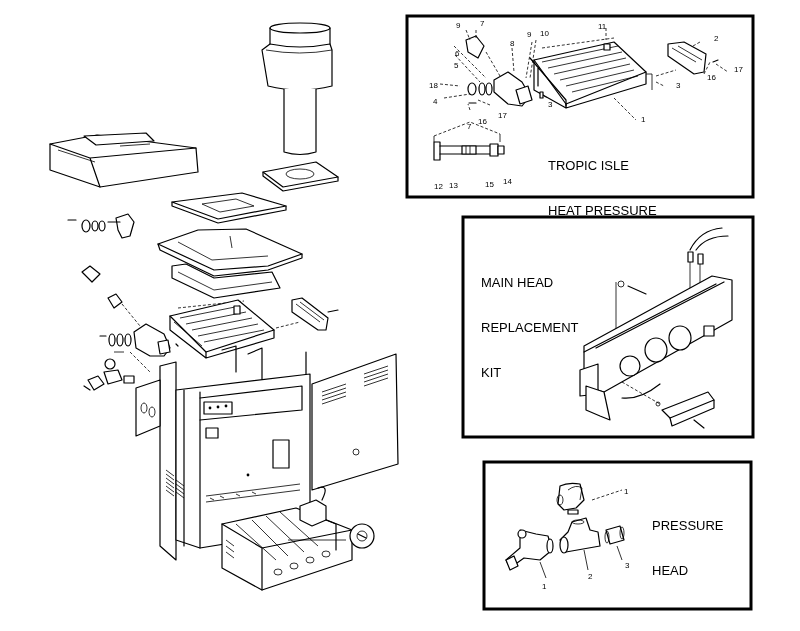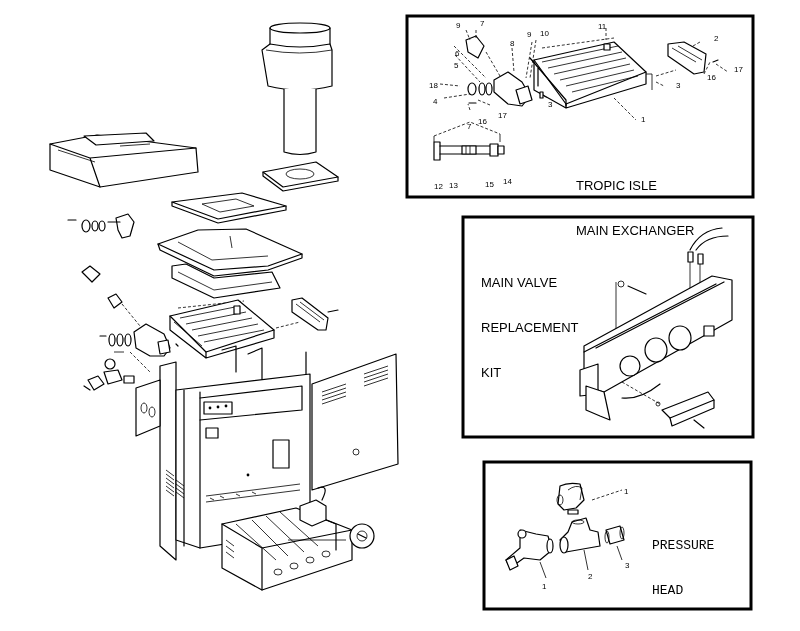--- a/index.html
+++ b/index.html
@@ -277,27 +277,27 @@
     <path class="lt" d="M540 562 L546 578 M584 550 L588 570 M617 546 L622 560"></path>
     <g>
       <text class="num" x="624" y="494">1</text>
       <text class="num" x="542" y="589">1</text>
       <text class="num" x="588" y="579">2</text>
       <text class="num" x="625" y="568">3</text>
     </g>
   </g>
 </svg>
 
-<div class="title" style="left:548px; top:148px;margin-left:28px;">
+<div class="title" style="left:548px; top:128px;">
   <div>TROPIC ISLE</div>
-  <div>MAIN EXCHANGER</div>
+  <div>HEAT PRESSURE</div>
 </div>
 
 <div class="title" style="left:481px; top:245px;">
-  <div>MAIN VALVE</div>
+  <div>MAIN HEAD</div>
   <div>REPLACEMENT</div>
   <div>KIT</div>
 </div>
 
-<div class="title" style="left:652px; top:508px;font-family:Liberation Mono, monospace;">
+<div class="title" style="left:652px; top:488px;">
   <div>PRESSURE</div>
   <div>HEAD</div>
 </div>
 
 </body></html>

